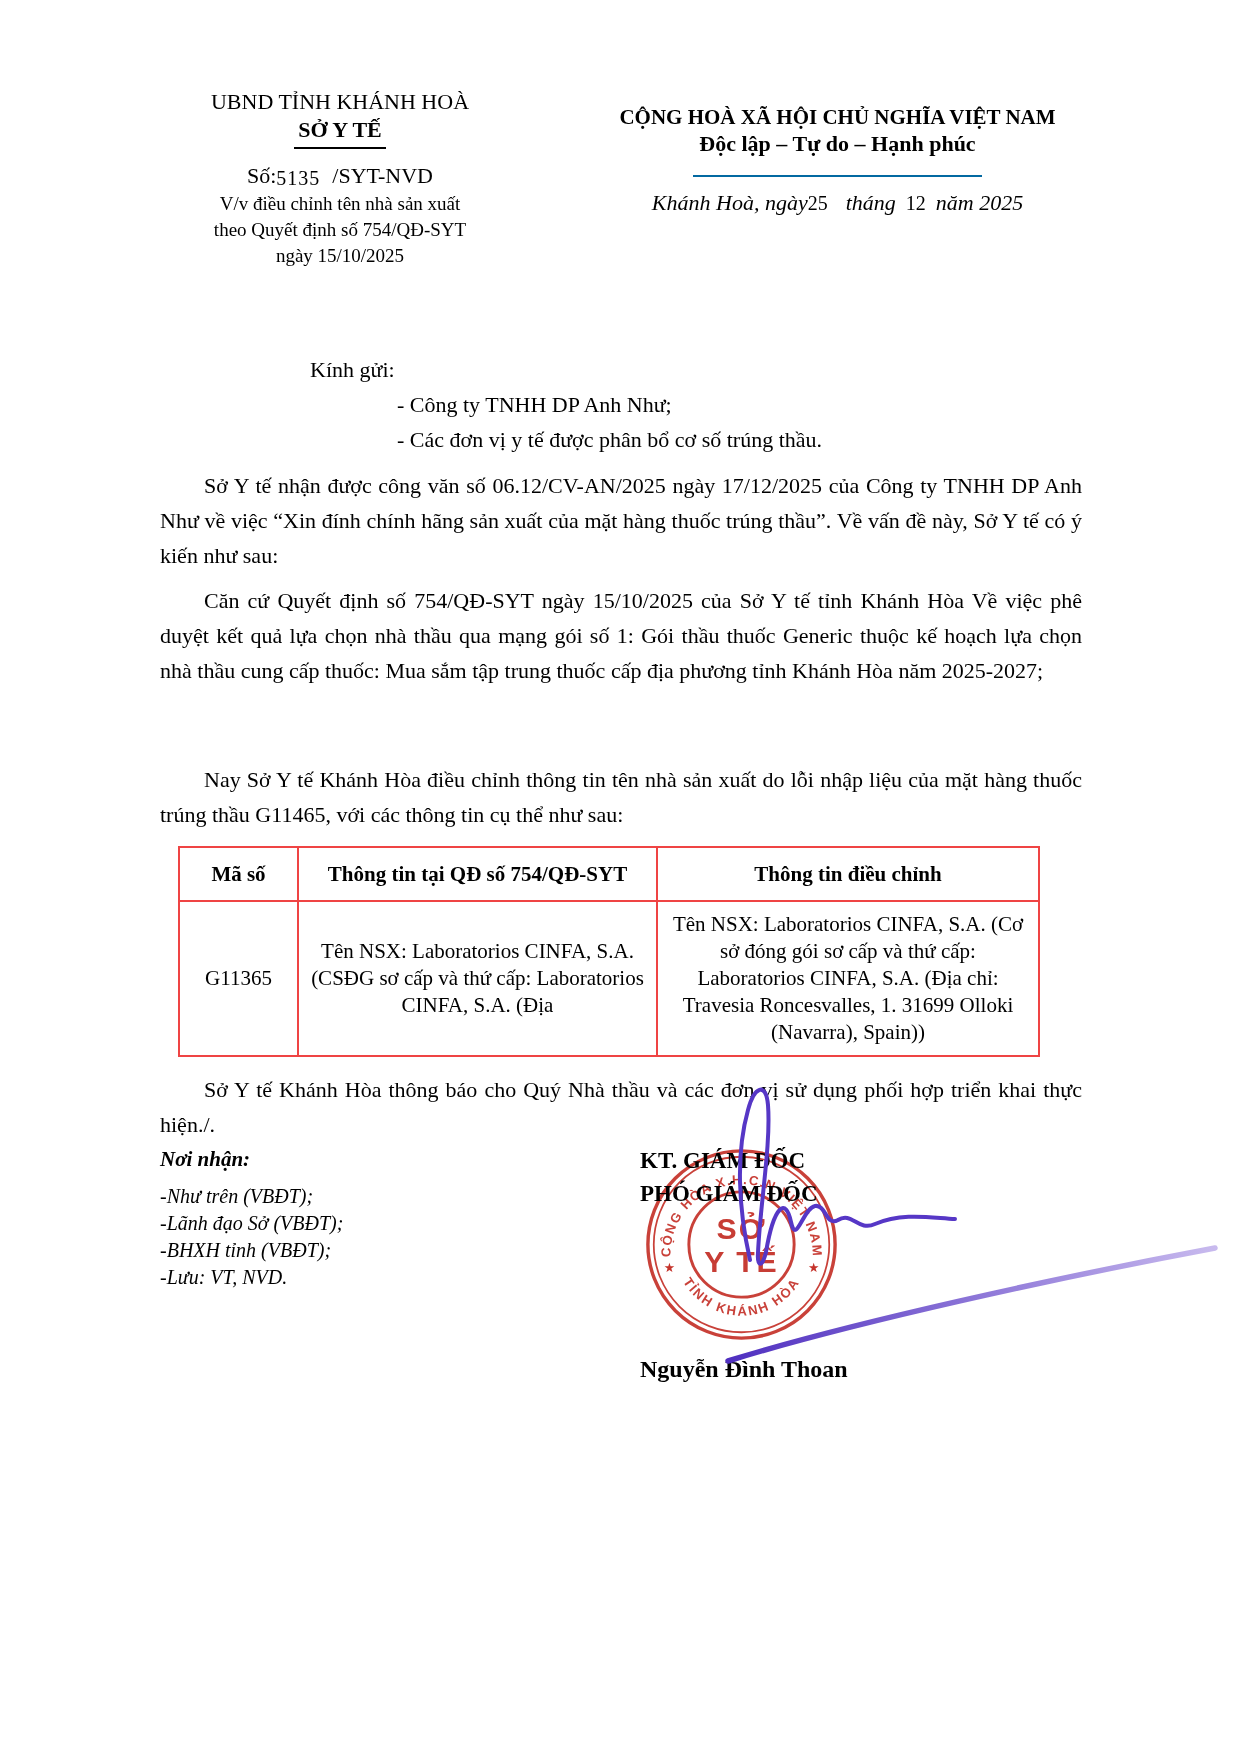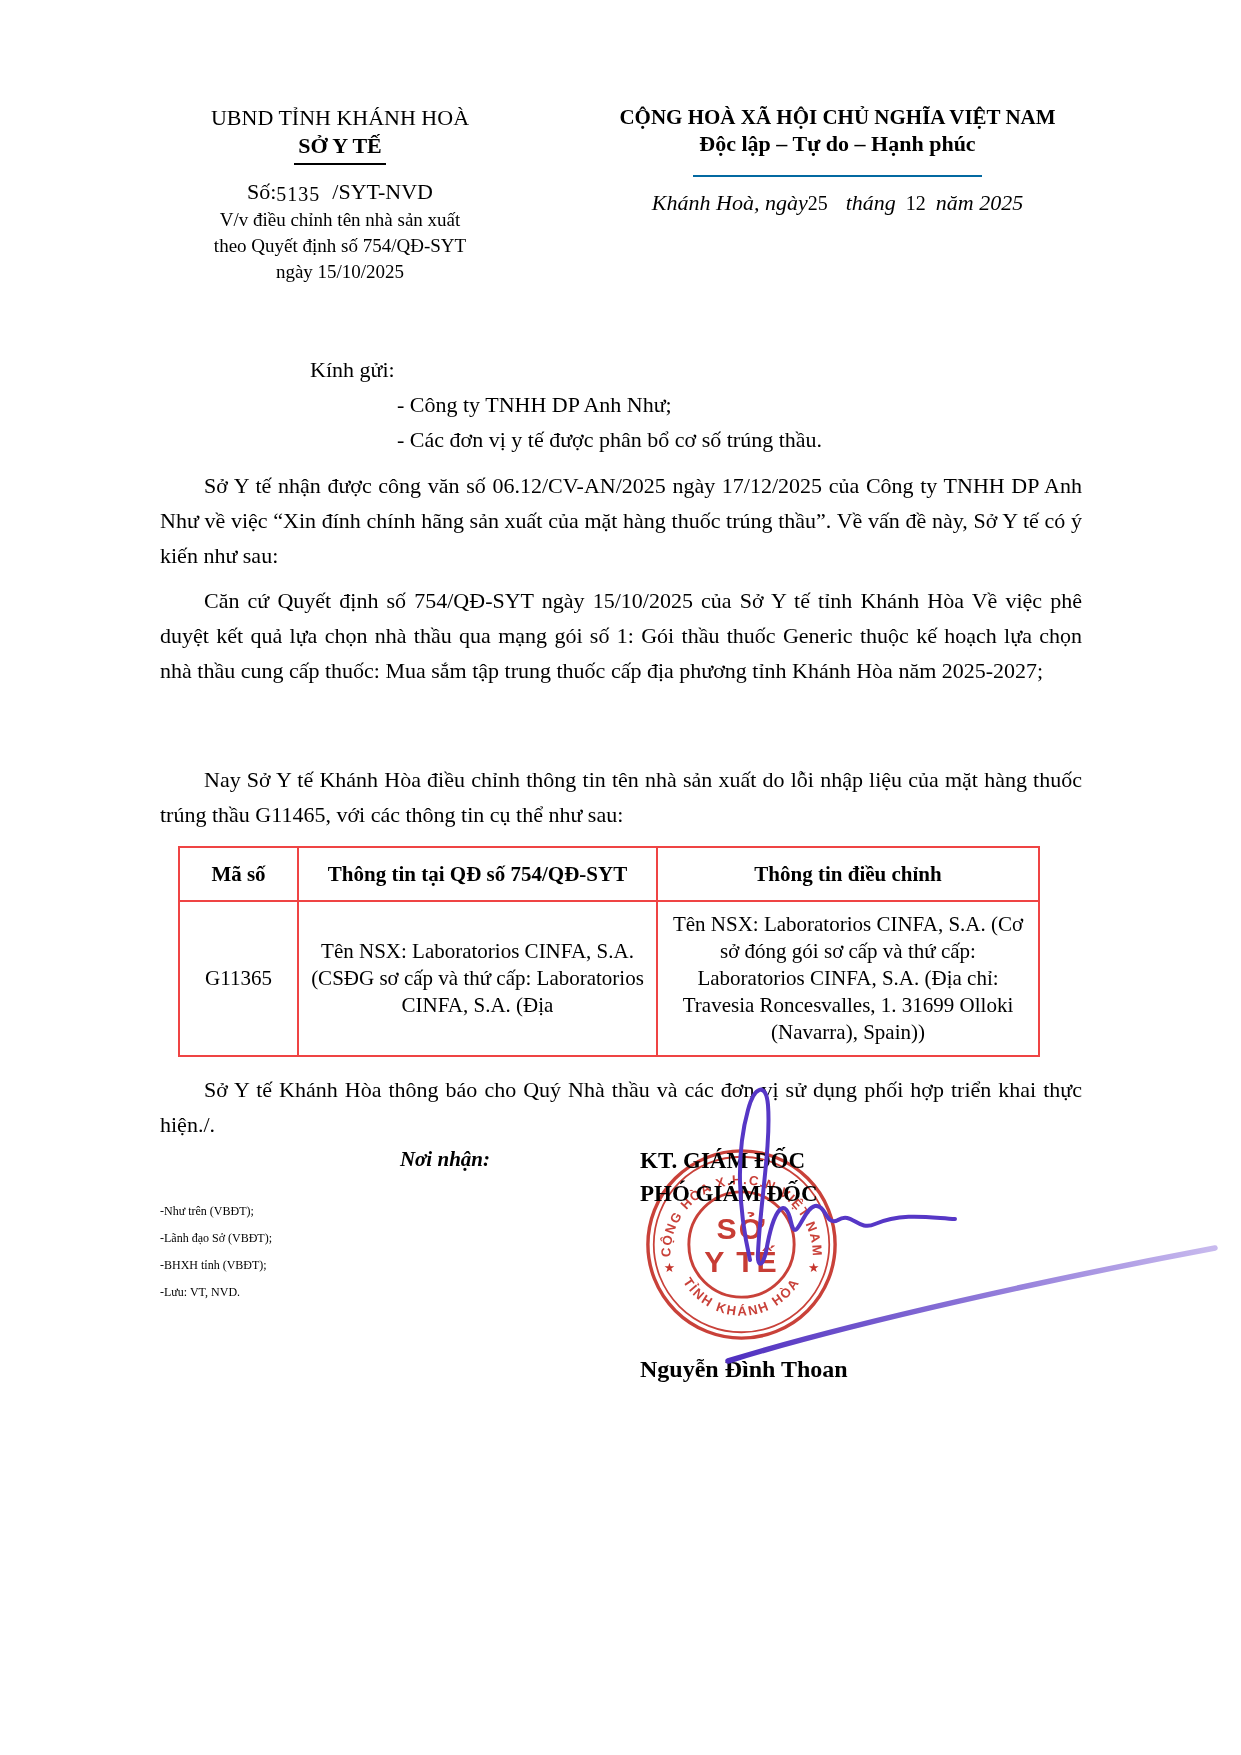--- a/index.html
+++ b/index.html
@@ -5,21 +5,21 @@
   html,body{margin:0;padding:0;background:#888;}
   #page{
     position:relative;
     width:1241px;height:1755px;
     background:#ffffff;
     font-family:"Liberation Serif","DejaVu Serif",serif;
     color:#000;
     overflow:hidden;
   }
   
-  .hdr-left{position:absolute;top:104px;left:140px;width:400px;text-align:center;}
+  .hdr-left{position:absolute;top:88px;left:140px;width:400px;text-align:center;}
   .hdr-left .parent{font-size:22px;line-height:28px;}
   .hdr-left .org{font-size:22px;font-weight:bold;line-height:28px;}
   .hdr-left .org-rule{width:92px;height:2px;background:#000;margin:3px auto 12px auto;}
   .hdr-left .num{font-size:22px;line-height:30px;}
   .hdr-left .num .num-val{font-size:20px;position:relative;top:2px;margin-right:12px;letter-spacing:1px;}
   .hdr-left .subject{font-size:19px;line-height:26px;font-family:Liberation Serif, serif;}
   .hdr-right{position:absolute;top:104px;left:545px;width:585px;text-align:center;}
   .hdr-right .nat{font-size:21px;font-weight:bold;line-height:27px;}
   .hdr-right .motto{display:inline-block;font-size:22px;font-weight:bold;line-height:26px;
       border-bottom:2px solid #0369a1;padding:0 6px 18px 6px;}
@@ -43,22 +43,22 @@
         table-layout:fixed;font-size:21px;}
   .info-table th,.info-table td{border:2px solid #ef4444;text-align:center;vertical-align:middle;
         padding:2px 8px;line-height:27px;}
   .info-table th{font-weight:bold;height:48px;}
   .info-table td{height:149px;}
   .info-table .c1{width:101px;}
   .info-table .c2{width:341px;}
   .info-table .c3{width:364px;}
   
   .noi-nhan{position:absolute;top:1145px;left:160px;width:330px;}
-  .noi-nhan .nn-label{font-size:21px;font-weight:bold;font-style:italic;line-height:28px;margin-bottom:25px;text-align:right;}
-  .noi-nhan .nn-item{font-size:12px;line-height:27px;}
+  .noi-nhan .nn-label{font-size:21px;font-weight:bold;font-style:italic;line-height:28px;margin-bottom:10px;}
+  .noi-nhan .nn-item{font-size:20px;line-height:27px;font-style:italic;}
   .sign-titles{position:absolute;top:1144px;left:640px;width:472px;
         font-size:23px;font-weight:bold;line-height:33px;z-index:3;}
   .signer-name{position:absolute;top:1356px;left:640px;width:472px;text-align:left;
         font-size:24px;font-weight:bold;z-index:3;}
   .stamp-wrap{position:absolute;top:1147px;left:644px;width:195px;height:195px;z-index:1;}
   .sig-wrap{position:absolute;top:1055px;left:600px;width:640px;height:360px;z-index:4;pointer-events:none;}
 </style>
 </head>
 <body>
 

